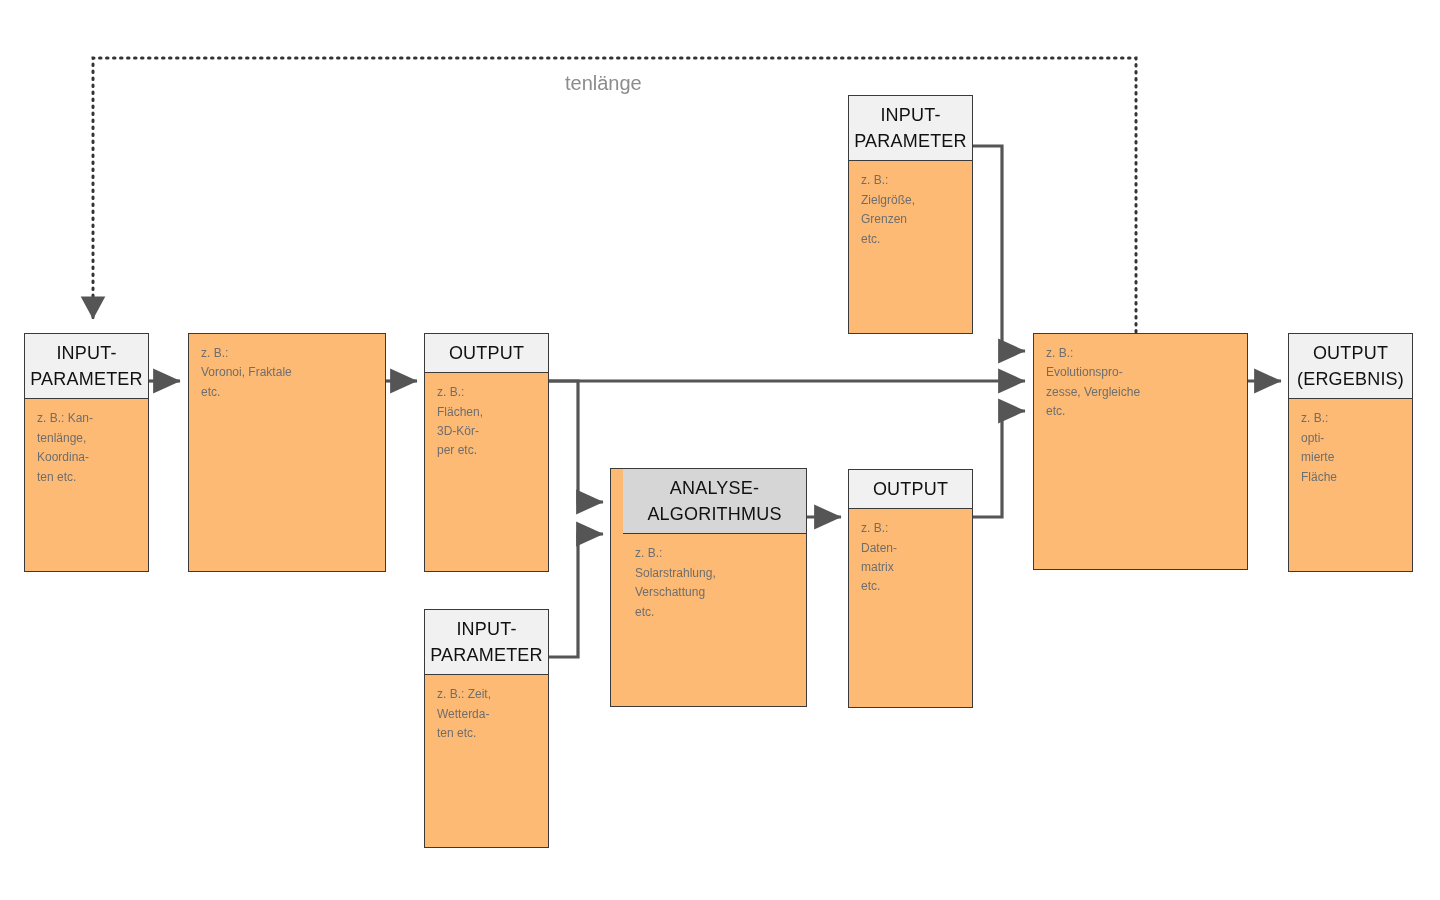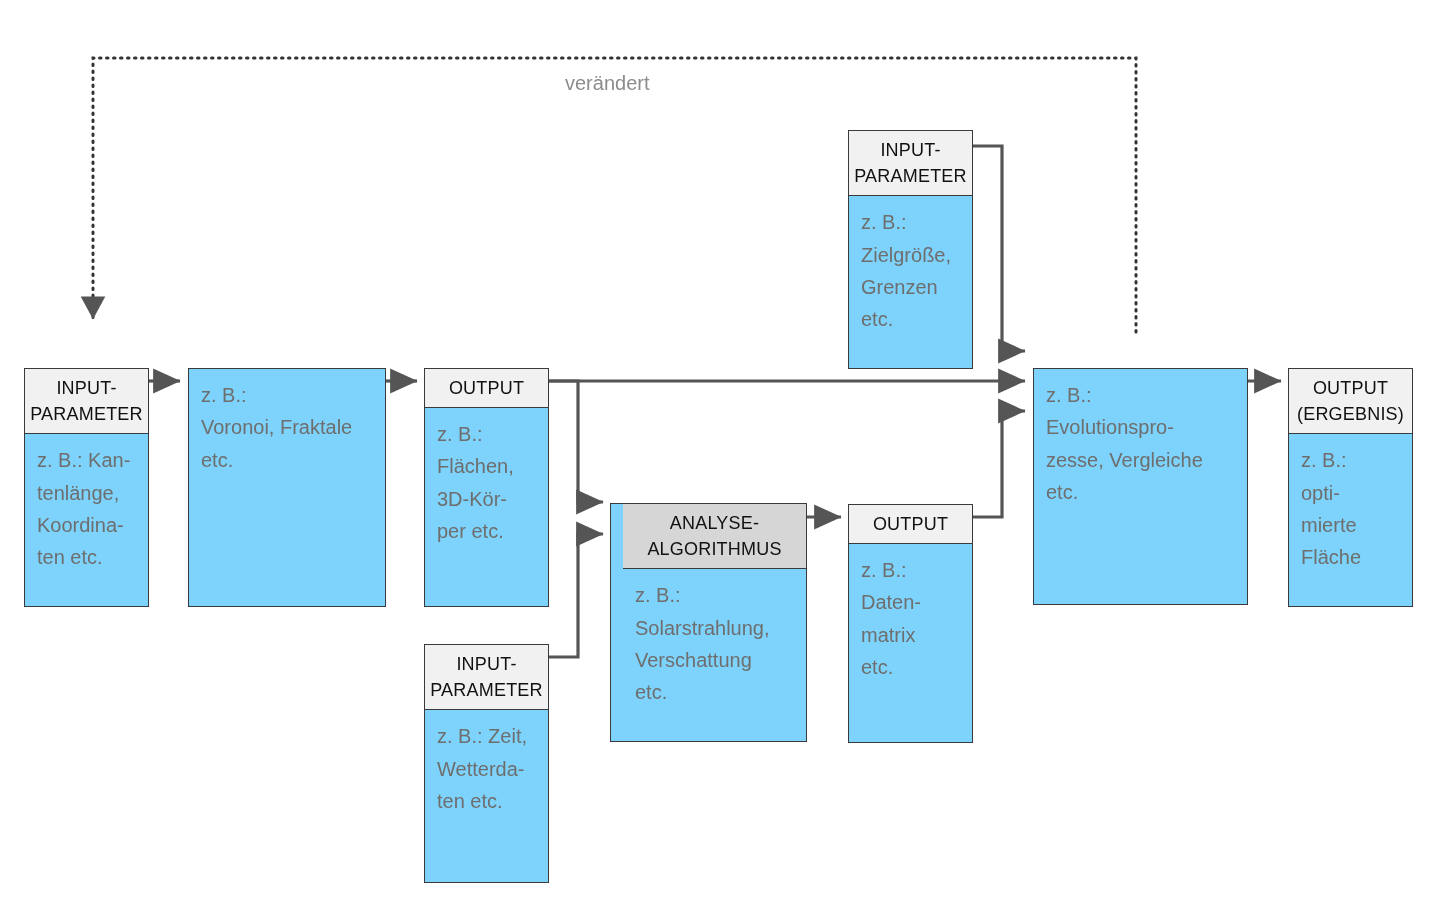--- a/index.html
+++ b/index.html
@@ -24,44 +24,43 @@
     position: absolute;
     left: 0; top: 0;
     width: 1440px;
     height: 900px;
     pointer-events: none;
   }
   .node {
     position: absolute;
     box-sizing: border-box;
     border: 1.6px solid #3a3a3a;
-    background: #7dd3fc;
+    background: #fdba74;
     display: flex;
     flex-direction: column;
-    margin-top: 35px;
   }
   .node .head {
     box-sizing: border-box;
     display: flex;
     align-items: center;
     justify-content: center;
     text-align: center;
     color: #111111;
     font-size: 18px;
     line-height: 1.45;
     letter-spacing: .2px;
     border-bottom: 1.6px solid #3a3a3a;
     padding: 6px 4px;
   }
   .node.light .head { background: #f1f1f1; }
   .node.dark  .head { background: #d6d6d6; }
   .node .body {
     flex: 1 1 auto;
     color: #6e6e6e;
-    font-size: 20px;
+    font-size: 12px;
     line-height: 1.62;
     padding: 10px 12px 8px 12px;
     text-align: left;
     white-space: pre-line;
     overflow: hidden;
   }
   .node .body.justify { text-align: justify; }
   .feedback-label {
     position: absolute;
     color: #8c8c8c;
@@ -103,21 +102,21 @@
       <path d="M973,146 L1002,146 L1002,351 L1025,351" marker-end="url(#arrow)"></path>
 
       <path d="M1248,381 L1281,381" marker-end="url(#arrow)"></path>
     </g>
 
     <g stroke="#333333" stroke-width="3" fill="none" stroke-dasharray="1.5,5.5" stroke-linecap="round">
       <path d="M1136,332 L1136,58 L93,58 L93,318" marker-end="url(#arrowdot)"></path>
     </g>
   </svg>
 
-  <div class="feedback-label" style="left:565px; top:72px;">verändert</div>
+  <div class="feedback-label" style="left:565px; top:72px;">tenlänge</div>
 
   <div class="node light" style="left:24px; top:333px; width:125px; height:239px;">
     <div class="head">INPUT-
 PARAMETER</div>
     <div class="body">z. B.:  Kan-
 tenlänge,
 Koordina-
 ten etc.</div>
   </div>
 

